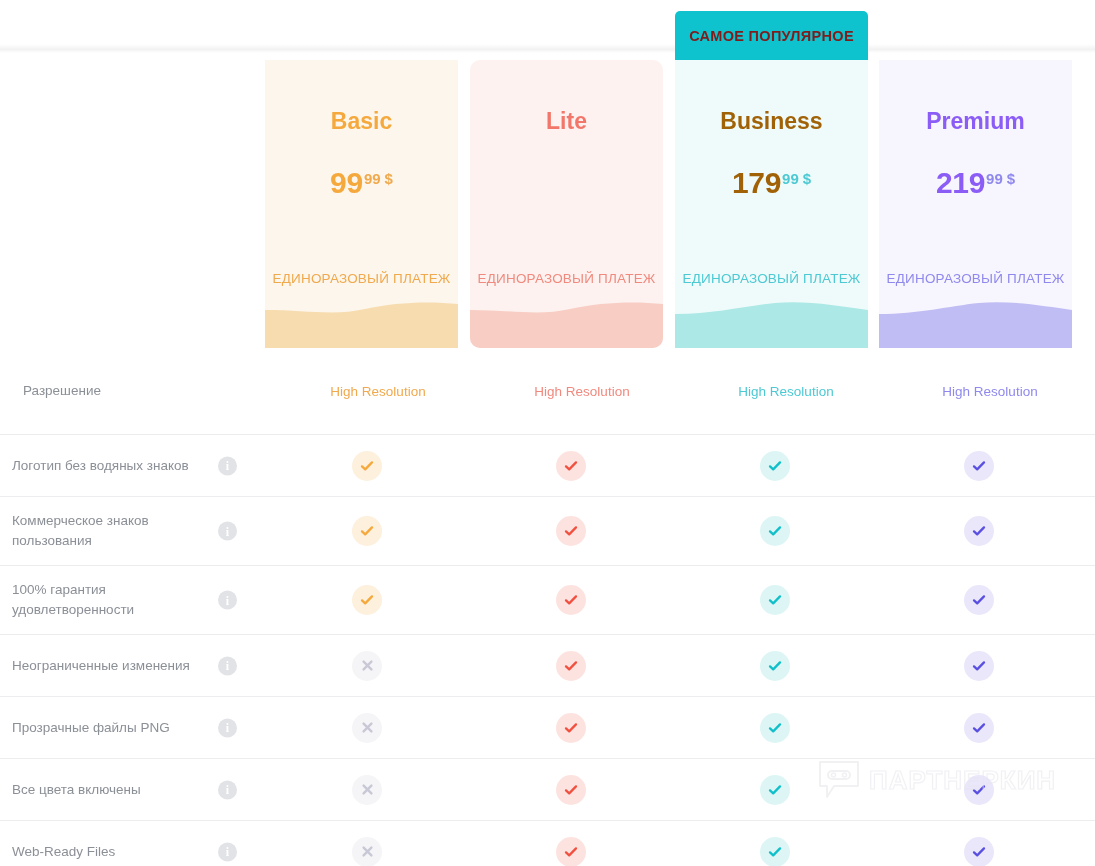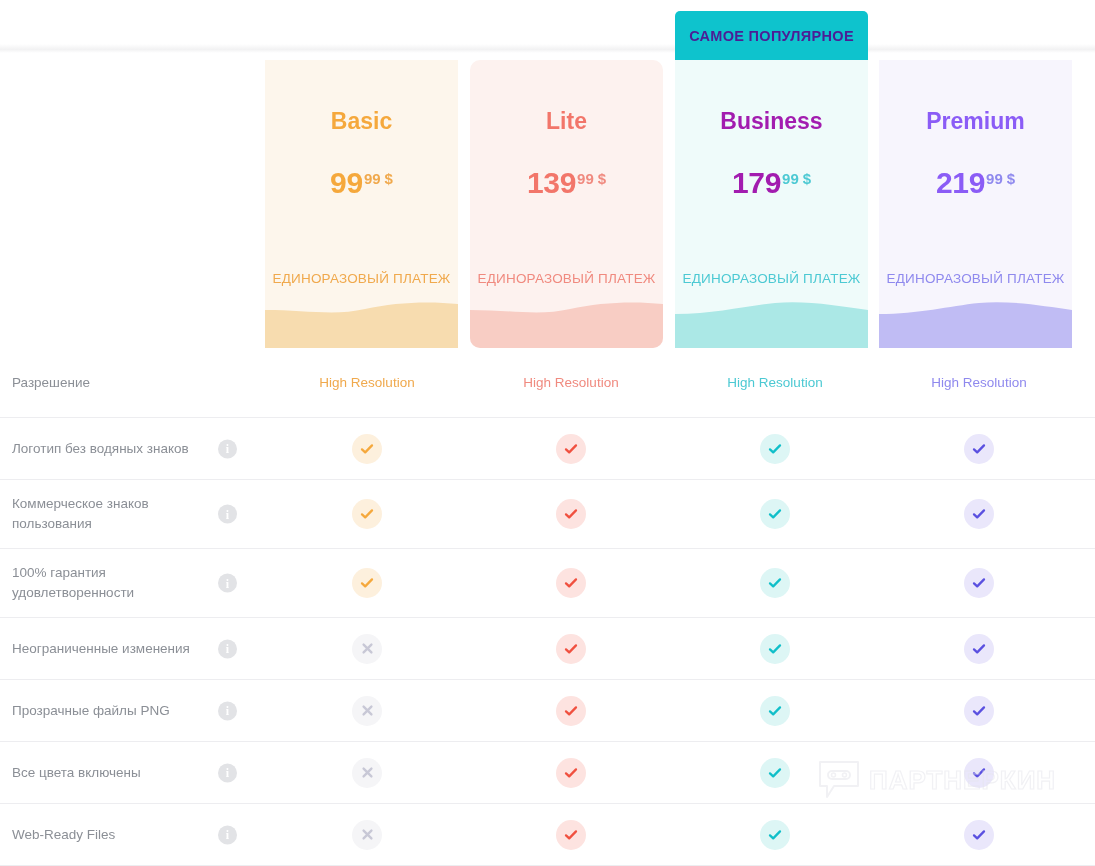--- a/index.html
+++ b/index.html
@@ -47,21 +47,21 @@
     position: absolute;
     left: 675px; top: 11px;
     width: 193px; height: 49px;
     background: #0ec3cd;
     border-radius: 5px 5px 0 0;
     display: flex;
     align-items: center;
     justify-content: center;
   }
   .badge-label {
-    color: #4c1d95;
+    color: #7f1d1d;
     font-size: 14.5px;
     font-weight: bold;
     letter-spacing: 0.3px;
   }
 
   .plan-name {
     position: absolute;
     left: 0; top: 48px;
     width: 100%;
     text-align: center;
@@ -104,41 +104,41 @@
   }
   .wave {
     position: absolute;
     left: 0; bottom: 0;
     width: 193px; height: 52px;
   }
 
   
   .t-basic   { color: #f5a83c; }
   .t-lite    { color: #f2766a; }
-  .t-bus     { color: #a21caf; }
+  .t-bus     { color: #a16207; }
   .t-prem    { color: #8b5cf6; }
   .t-basic-l { color: #f0a94d; }
   .t-lite-l  { color: #f08a7f; }
   .t-bus-l   { color: #4cc9d3; }
   .t-prem-l  { color: #8f89ee; }
 
   
   .table {
     position: absolute;
     left: 0; top: 348px;
     width: 1095px;
   }
   .row {
     position: relative;
     width: 1095px;
     border-bottom: 1px solid #ededf0;
     display: flex;
     align-items: center;
   }
-  .row.res { height: 70px; }
+  .row.res { height: 87px; padding-left: 11px; }
   .row.feat-1 { height: 62px; }
   .row.feat-2 { height: 69px; }
 
   .feat-cell {
     width: 265px;
     padding-left: 12px;
     display: flex;
     align-items: center;
     position: relative;
   }
@@ -226,23 +226,20 @@
         <span class="whole t-basic">99</span><span class="cents t-basic-l">99</span><span class="cur t-basic-l">$</span>
       </div>
       <div class="pay-note t-basic-l">ЕДИНОРАЗОВЫЙ ПЛАТЕЖ</div>
       <svg class="wave" viewBox="0 0 193 52" preserveAspectRatio="none">
         <path d="M0,14 C40,14 70,20 100,13 C130,6 165,5 193,8 L193,52 L0,52 Z" fill="#f7dcaf"></path>
       </svg>
     </div>
 
     <div class="card c1">
       <div class="plan-name t-lite">Lite</div>
-      <div class="price">
-        <span class="whole t-lite">139</span><span class="cents t-lite-l">99</span><span class="cur t-lite-l">$</span>
-      </div>
       <div class="pay-note t-lite-l">ЕДИНОРАЗОВЫЙ ПЛАТЕЖ</div>
       <svg class="wave" viewBox="0 0 193 52" preserveAspectRatio="none">
         <path d="M0,14 C40,14 70,20 100,13 C130,6 165,5 193,8 L193,52 L0,52 Z" fill="#f8cdc4"></path>
       </svg>
     </div>
 
     <div class="card c2">
       <div class="plan-name t-bus">Business</div>
       <div class="price">
         <span class="whole t-bus">179</span><span class="cents t-bus-l">99</span><span class="cur t-bus-l">$</span>

